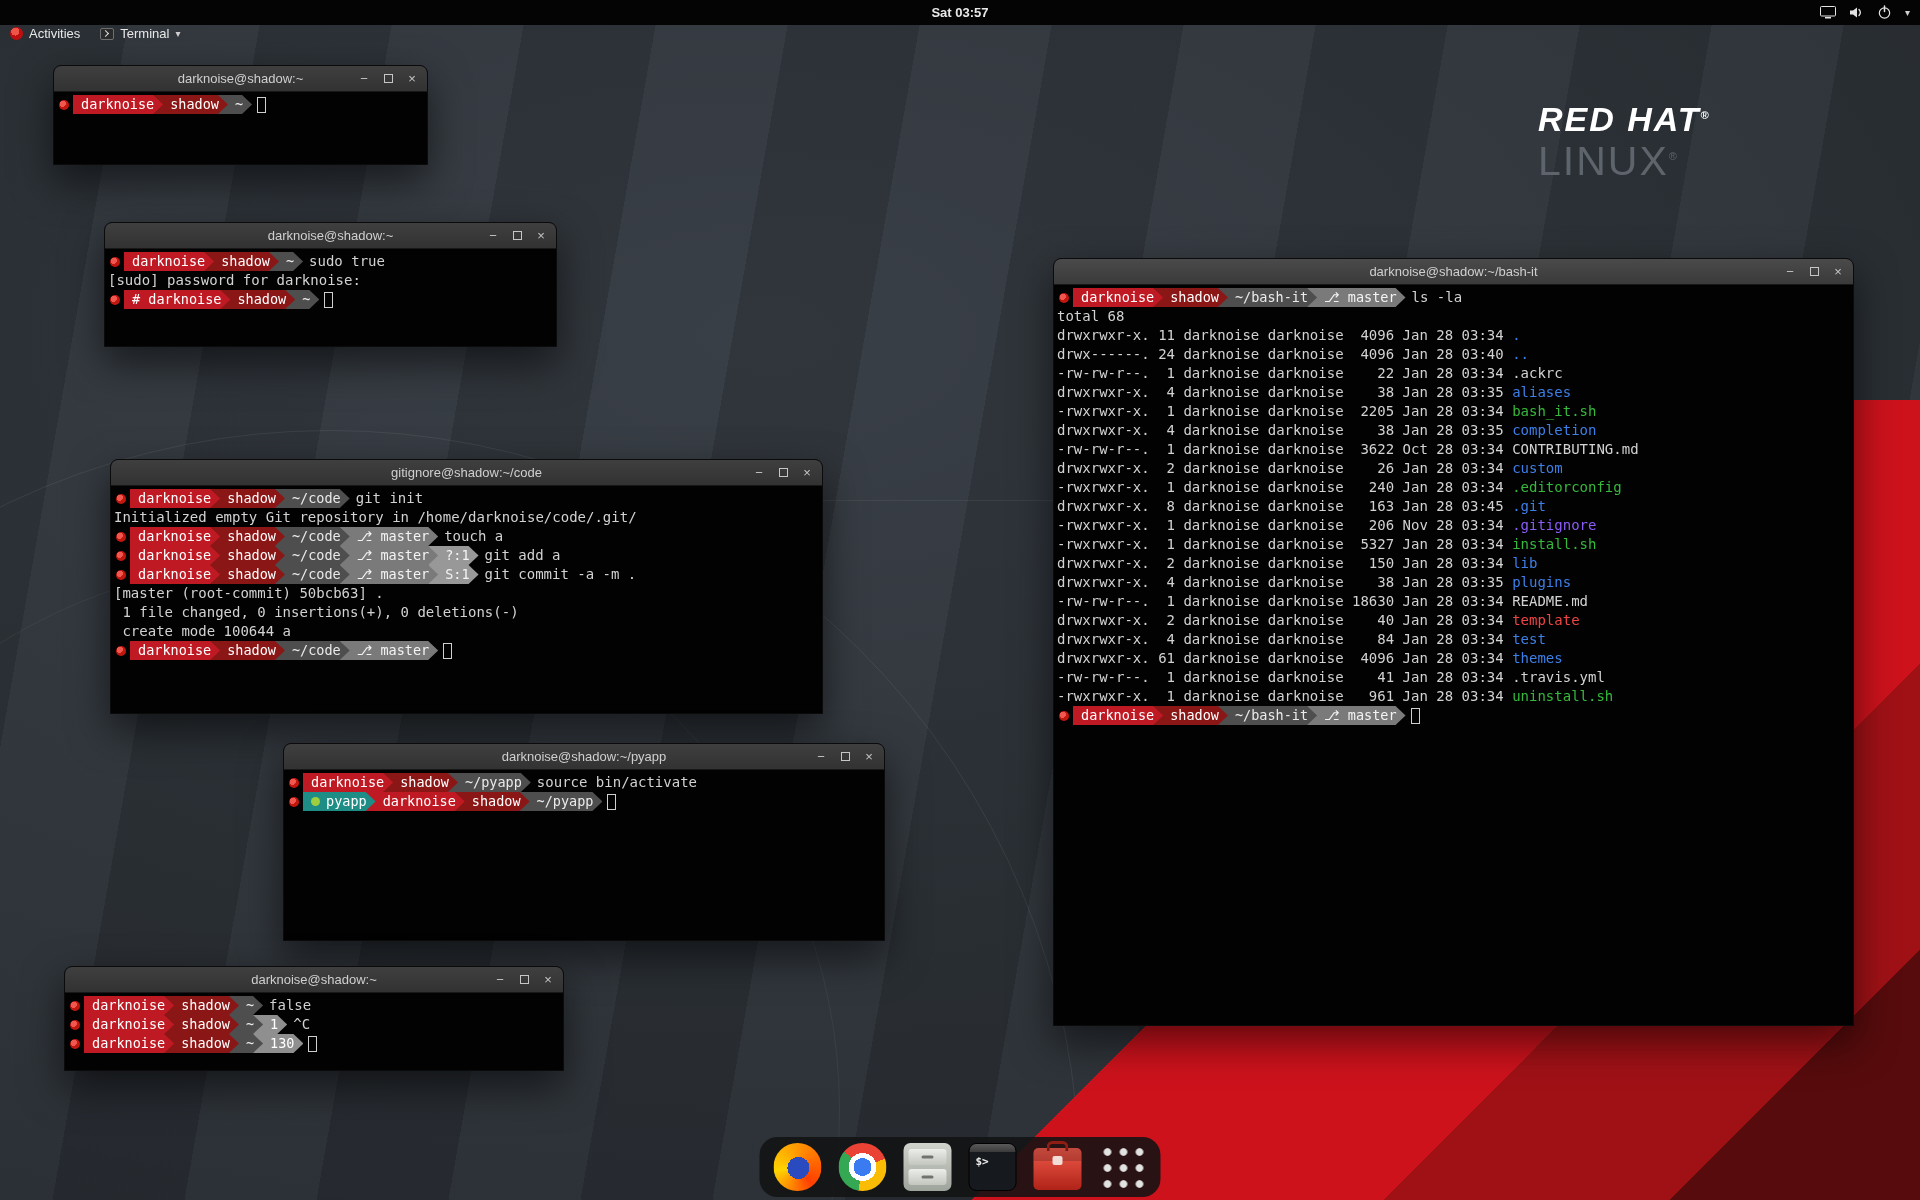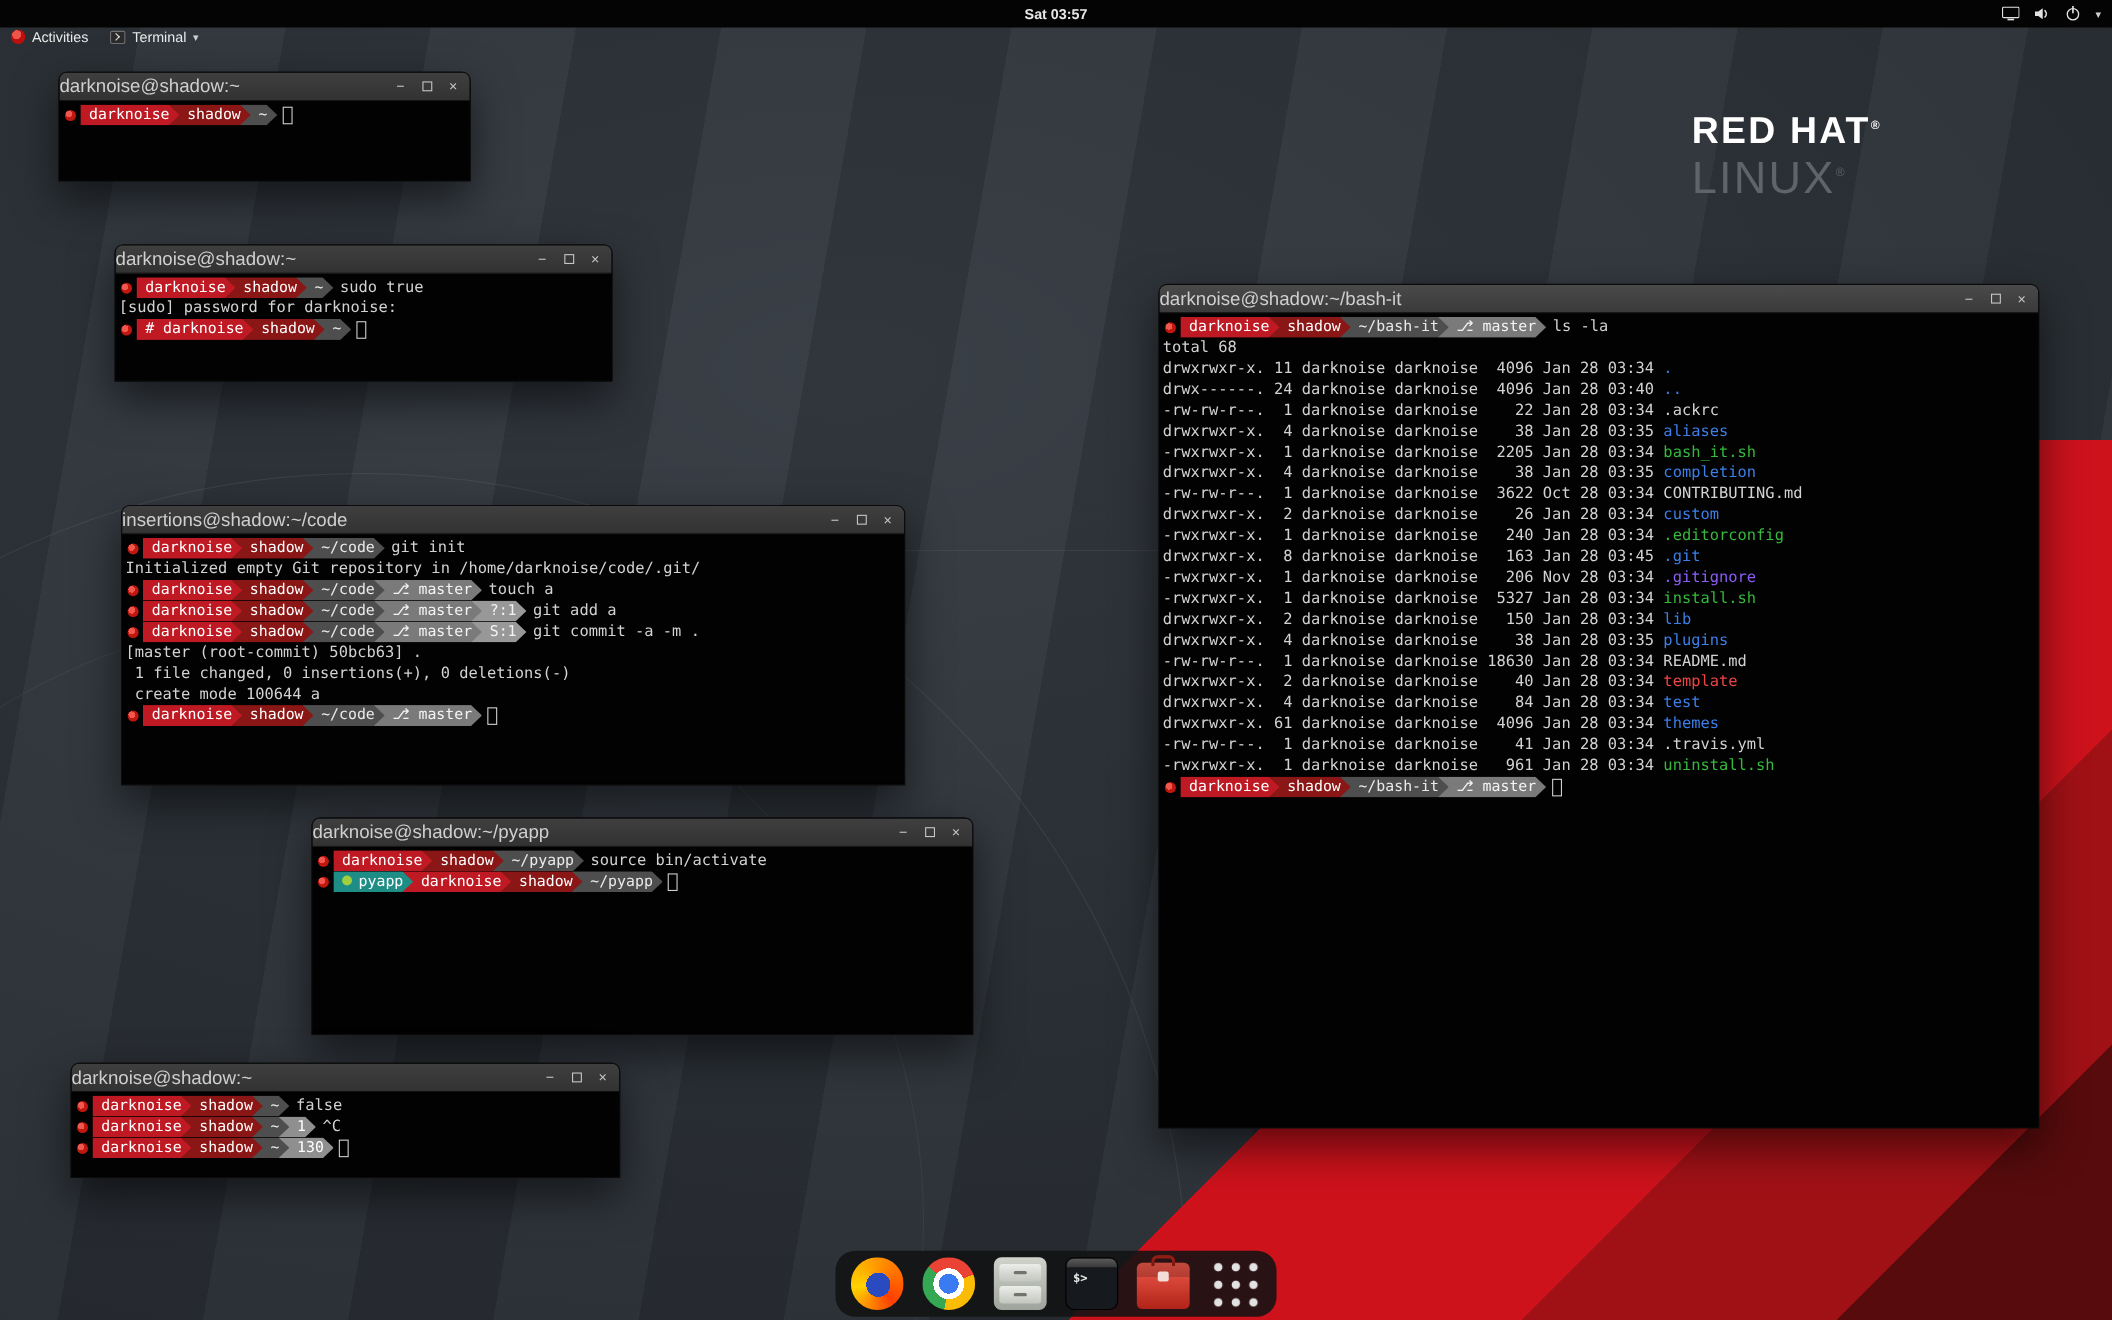--- a/index.html
+++ b/index.html
@@ -13,21 +13,21 @@
       radial-gradient(140% 120% at 40% 28%, #363c43 0%, #2b3036 55%, #202429 100%);}
   .arc{position:absolute;border:1px solid rgba(255,255,255,0.07);border-radius:50%;z-index:0;}
   .arc1{width:1500px;height:1500px;left:-420px;top:430px;}
   .arc2{width:1100px;height:1100px;left:-260px;top:560px;border-color:rgba(255,255,255,0.05);}
   .linedeco{position:absolute;left:800px;top:500px;width:440px;height:1px;background:rgba(255,255,255,0.06);z-index:0;}
   .corner-red{position:absolute;right:0;bottom:0;width:990px;height:800px;z-index:0;
     background:linear-gradient(315deg,#570b0c 0 14%,#a01116 14% 30%,#cd121c 30% 53%,rgba(0,0,0,0) 53%);}
 
   
   .brand{position:absolute;left:1538px;top:100px;z-index:1;}
-  .brand .rh{font-size:34px;font-weight:bold;color:#ffffff;letter-spacing:2px;}
+  .brand .rh{font-size:34px;font-weight:bold;color:#ffffff;letter-spacing:2px;font-style:italic;}
   .brand .gray{font-size:41px;color:#5d646b;letter-spacing:2px;line-height:1.12;font-weight:normal;}
   .brand sup{font-size:11px;vertical-align:super;}
 
   
   .topbar{position:absolute;top:0;left:0;right:0;height:25px;background:#040404;z-index:100;
     display:flex;align-items:center;color:#e8e8e8;font-size:13px;}
   .tb-left{display:flex;align-items:center;height:100%;}
   .tb-item{display:flex;align-items:center;gap:6px;padding:0 10px;height:100%;cursor:default;margin-top:42px;}
   .hat-ico{width:13px;height:13px;border-radius:50%;background:radial-gradient(circle at 40% 35%,#ef5448 0 4px,#bd0f0f 4px);}
   .term-ico{width:14px;height:12px;background:#2a2a2a;border:1px solid #6f6f6f;border-radius:2px;position:relative;}
@@ -36,21 +36,21 @@
   .tb-clock{position:absolute;left:50%;transform:translateX(-50%);font-weight:bold;}
   .tb-right{position:absolute;right:10px;display:flex;align-items:center;gap:13px;height:100%;}
   .tb-right svg{display:block;}
 
   
   .term-window{position:absolute;border-radius:8px 8px 0 0;box-shadow:0 16px 40px rgba(0,0,0,0.55);
     background:#020202;border:1px solid #0b0b0b;}
   .titlebar{height:26px;border-radius:7px 7px 0 0;background:linear-gradient(#3f3f3f,#323232);
     display:flex;align-items:center;position:relative;border-bottom:1px solid #181818;}
   .focused>.titlebar{background:linear-gradient(#4a4a4a,#3a3a3a);}
-  .titlebar .title{position:absolute;left:0;right:0;font-size:17px;color:#cfcfcf;}
+  .titlebar .title{position:absolute;left:0;right:0;text-align:center;font-size:13px;color:#cfcfcf;}
   .winbtns{position:absolute;right:7px;top:0;bottom:0;display:flex;gap:8px;align-items:center;z-index:2;}
   .wbtn{width:16px;height:16px;display:flex;align-items:center;justify-content:center;color:#c6c6c6;font-size:13px;}
   .maxbox{width:9px;height:9px;border:1px solid #c6c6c6;display:inline-block;}
   .term-body{padding:3px 4px 0 3px;font-family:"DejaVu Sans Mono",monospace;font-size:14px;color:#d2d2d2;}
   .trow{min-height:19px;line-height:19px;white-space:pre;display:flex;align-items:center;}
   .picon{flex:0 0 auto;width:10px;height:10px;border-radius:50%;
     background:radial-gradient(circle at 38% 38%,#f0584f 0 3px,#c1170f 3px);margin:0 4px 0 2px;}
   .pl{display:inline-flex;height:19px;}
   .seg{position:relative;height:19px;line-height:19px;padding:0 9px 0 17px;margin-right:-10px;white-space:pre;
     clip-path:polygon(0 0,calc(100% - 10px) 0,100% 50%,calc(100% - 10px) 100%,0 100%);font-size:13.5px;}
@@ -157,21 +157,21 @@
         </div>
       </div>
       <div class="term-body" style="height: 99px;">
         <div class="trow"><span class="picon"></span><span class="pl"><span class="seg" style="background: rgb(191, 26, 36); color: rgb(255, 255, 255); z-index: 60;">darknoise</span><span class="seg" style="background: rgb(138, 22, 22); color: rgb(255, 255, 255); z-index: 59;">shadow</span><span class="seg" style="background: rgb(78, 78, 78); color: rgb(234, 234, 234); z-index: 58;">~</span></span><span class="cmd">sudo true</span></div>
         <div class="trow">[sudo] password for darknoise:</div>
         <div class="trow"><span class="picon"></span><span class="pl"><span class="seg" style="background: rgb(191, 26, 36); color: rgb(255, 255, 255); z-index: 60;"># darknoise</span><span class="seg" style="background: rgb(138, 22, 22); color: rgb(255, 255, 255); z-index: 59;">shadow</span><span class="seg" style="background: rgb(78, 78, 78); color: rgb(234, 234, 234); z-index: 58;">~</span></span><span class="cursor"></span></div>
       </div>
     </div>
     <div class="term-window" style="left: 110px; top: 459px; width: 713px; height: 255px; z-index: 12;">
       <div class="titlebar">
-        <div class="title">insertions@shadow:~/code</div>
+        <div class="title">gitignore@shadow:~/code</div>
         <div class="winbtns">
           <div class="wbtn">−</div>
           <div class="wbtn">
             <span class="maxbox"></span>
           </div>
           <div class="wbtn">×</div>
         </div>
       </div>
       <div class="term-body" style="height: 229px;">
         <div class="trow"><span class="picon"></span><span class="pl"><span class="seg" style="background: rgb(191, 26, 36); color: rgb(255, 255, 255); z-index: 60;">darknoise</span><span class="seg" style="background: rgb(138, 22, 22); color: rgb(255, 255, 255); z-index: 59;">shadow</span><span class="seg" style="background: rgb(78, 78, 78); color: rgb(234, 234, 234); z-index: 58;">~/code</span></span><span class="cmd">git init</span></div>

